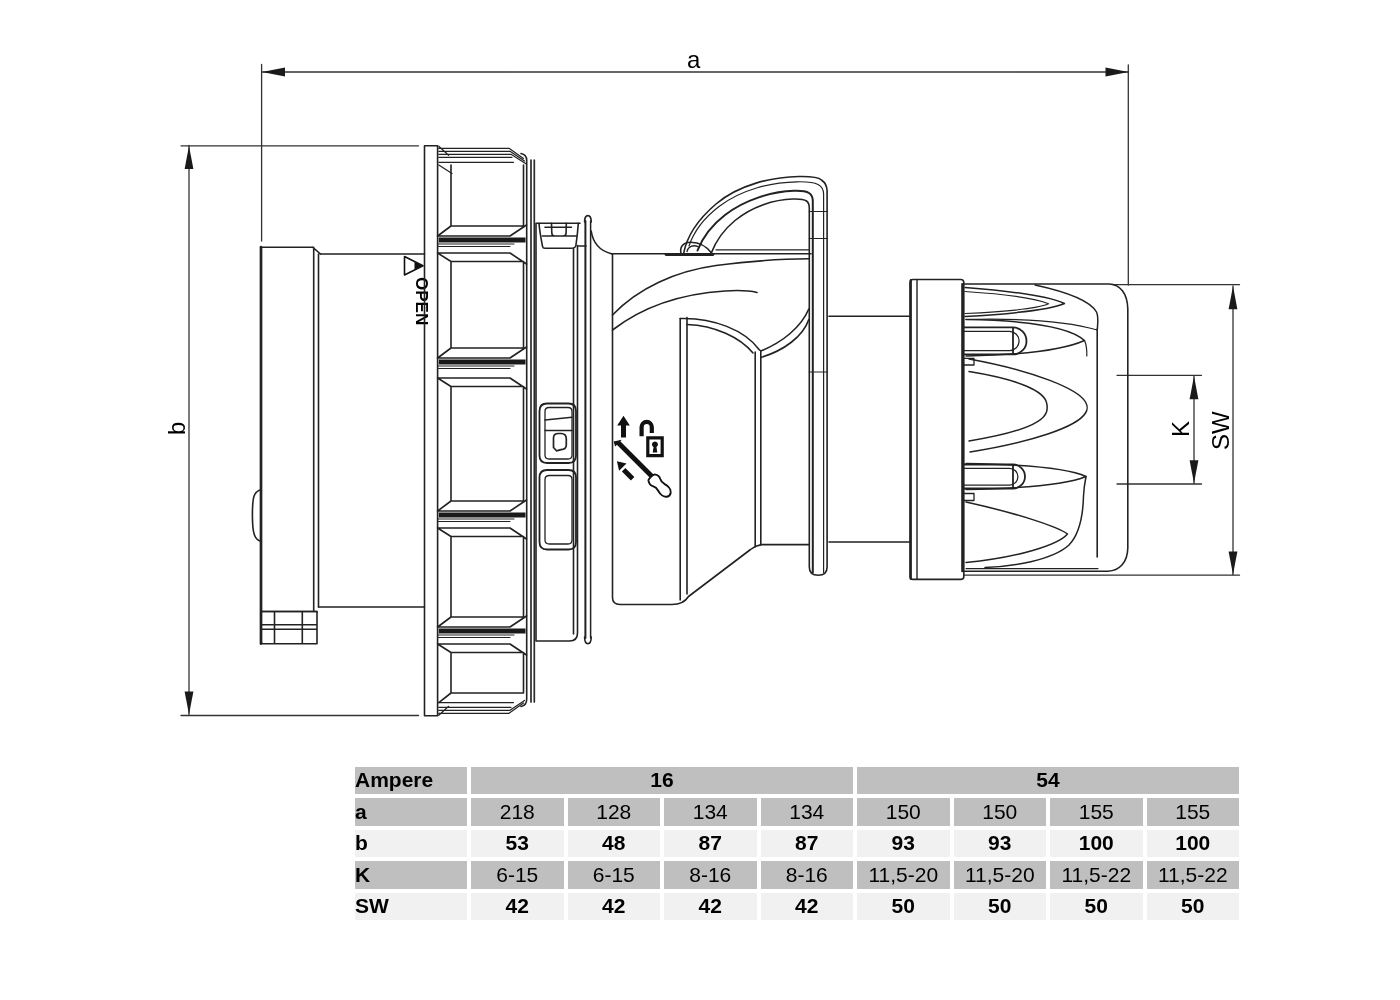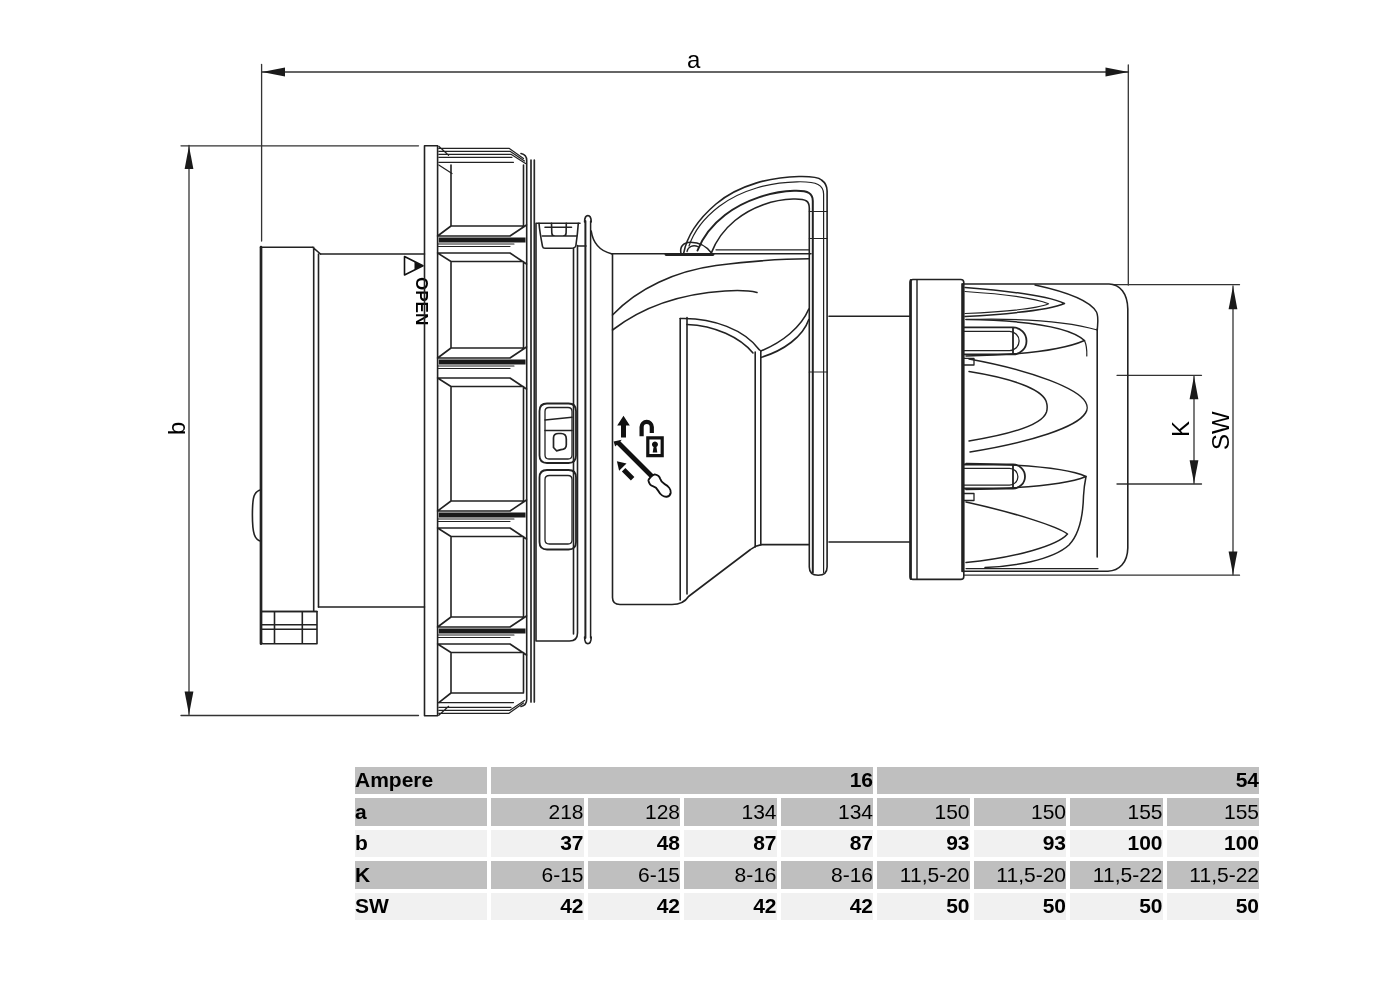--- a/index.html
+++ b/index.html
@@ -2,22 +2,22 @@
 <html><head>
 <meta charset="utf-8">
 <style>
   html,body{margin:0;padding:0;background:#ffffff;width:1400px;height:1000px;
     font-family:"Liberation Sans", sans-serif;}
   #stage{position:absolute;left:0;top:0;width:1400px;height:1000px;overflow:hidden;background:#fff;}
   svg{position:absolute;left:0;top:0;}
   table.spec{position:absolute;left:351px;top:762.5px;border-collapse:separate;border-spacing:4px;
     font-family:"Liberation Sans", sans-serif;font-size:21px;color:#000;}
   table.spec td{height:27.5px;padding:0;vertical-align:middle;white-space:nowrap;}
-  td.lab{width:132px;text-align:left;padding-left:5px;font-weight:bold;}
-  td.v{width:92.5px;text-align:right;}
+  td.lab{width:112px;text-align:left;padding-left:5px;font-weight:bold;}
+  td.v{width:92.5px;text-align:center;}
   tr.g td{background:#bfbfbf;}
   tr.w td{background:#f1f1f1;}
   td.b{font-weight:bold;}
 </style>
 </head>
 <body>
 <div id="stage">
 
 <svg id="draw" width="1400" height="1000" viewBox="0 0 1400 1000" fill="none" stroke-linecap="round" stroke-linejoin="round">
 <g stroke="#333" stroke-width="1.3">
@@ -274,21 +274,21 @@
           <td class="v">128</td>
           <td class="v">134</td>
           <td class="v">134</td>
           <td class="v">150</td>
           <td class="v">150</td>
           <td class="v">155</td>
           <td class="v">155</td>
         </tr>
   <tr class="w">
           <td class="lab">b</td>
-          <td class="v b">37</td>
+          <td class="v b">53</td>
           <td class="v b">48</td>
           <td class="v b">87</td>
           <td class="v b">87</td>
           <td class="v b">93</td>
           <td class="v b">93</td>
           <td class="v b">100</td>
           <td class="v b">100</td>
         </tr>
   <tr class="g">
           <td class="lab">K</td>

